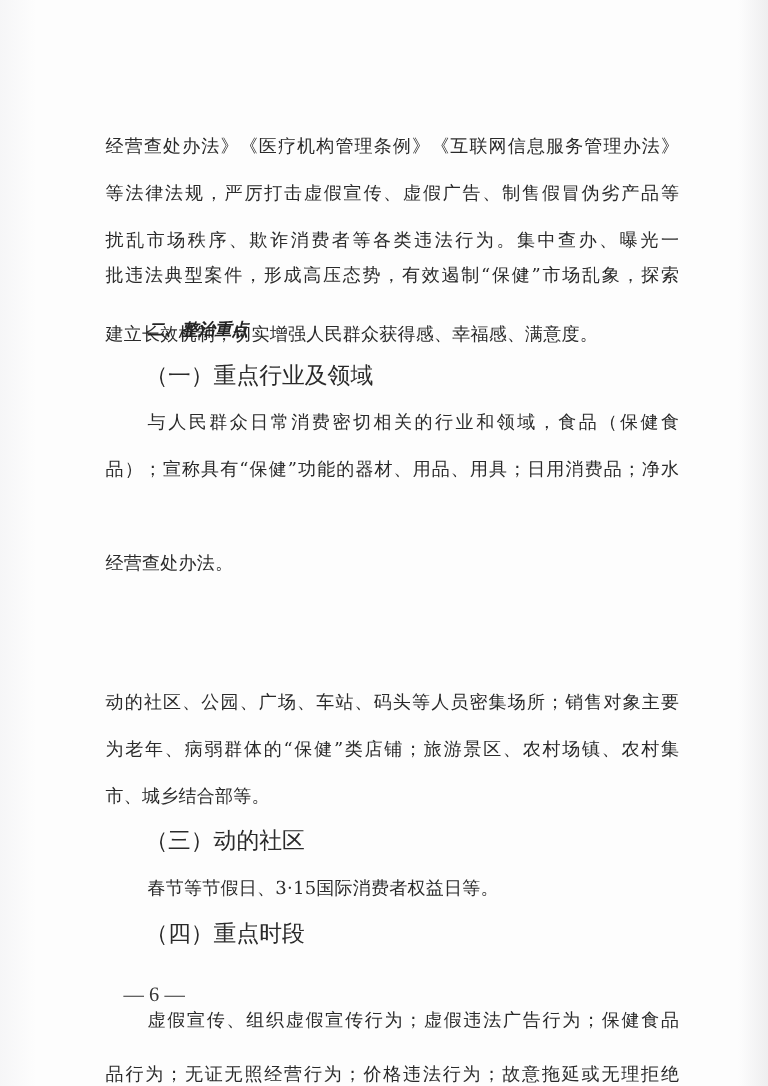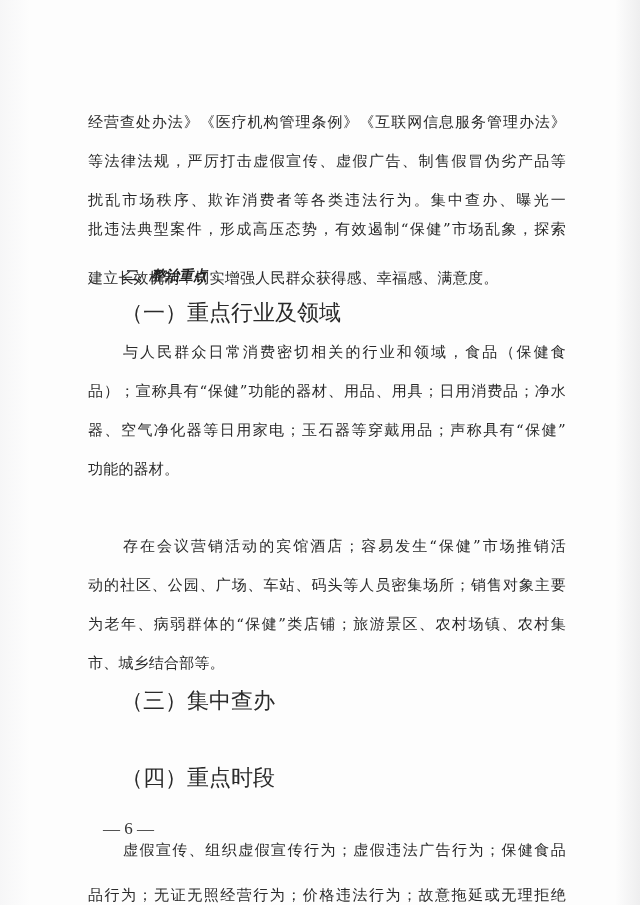--- a/index.html
+++ b/index.html
@@ -29,21 +29,21 @@
   .line.last { text-align-last: left; width: auto; }
   .heading {
     position: absolute; left: 123px;
     font-family: "DejaVu Sans", "Liberation Sans", sans-serif;
     font-weight: bold; font-size: 14px; line-height: 24px;
     color: #222;
     font-style: italic;
   }
   .subheading {
     position: absolute; left: 121px;
-    font-size: 22px; line-height: 24px; color: #2a2a2a;
+    font-size: 19px; line-height: 24px; color: #2a2a2a;
   }
   .page-number {
     position: absolute; left: 103px; top: 818px;
     font-size: 17px; line-height: 22px; color: #333;
     font-family: "Liberation Serif", serif;
   }
 </style>
 </head>
 <body>
 
@@ -53,29 +53,28 @@
   <div class="line" style="top:188px" data-bind="document.paragraph_intro.lines.2">扰乱市场秩序、欺诈消费者等各类违法行为。集中查办、曝光一</div>
   <div class="line" style="top:149px" data-bind="document.paragraph_intro.lines.1">等法律法规，严厉打击虚假宣传、虚假广告、制售假冒伪劣产品等</div>
   <div class="line" style="top:217px" data-bind="document.paragraph_intro.lines.3">批违法典型案件，形成高压态势，有效遏制“保健”市场乱象，探索</div>
   <div class="line last" style="top:266px" data-bind="document.paragraph_intro.lines.4">建立长效机制，切实增强人民群众获得感、幸福感、满意度。</div>
 
   <div class="heading" style="top:263px" data-bind="document.section_2.heading">二、整治重点</div>
 
   <div class="subheading" style="top:301px" data-bind="document.section_2.subsections.0.title">（一）重点行业及领域</div>
   <div class="line" style="top:379px" data-bind="document.section_2.subsections.0.lines.1">品）；宣称具有“保健”功能的器材、用品、用具；日用消费品；净水</div>
   <div class="line indent" style="top:340px" data-bind="document.section_2.subsections.0.lines.0">与人民群众日常消费密切相关的行业和领域，食品（保健食</div>
-  <div class="line" style="top:418px" data-bind="document.section_2.subsections.0.lines.2">器、空气净化器等日用家电；玉石器等穿戴用品；声称具有“保健”</div>
-  <div class="line last" style="top:457px" data-bind="document.section_2.subsections.0.lines.3">功能的器材。</div>
+  <div class="line last" style="top:457px" data-bind="document.section_2.subsections.0.lines.3">经营查处办法。</div>
 
-  <div class="line indent" style="top:534px" data-bind="document.section_2.subsections.1.lines.0">存在会议营销活动的宾馆酒店；容易发生“保健”市场推销活</div>
   <div class="line" style="top:612px" data-bind="document.section_2.subsections.1.lines.2">为老年、病弱群体的“保健”类店铺；旅游景区、农村场镇、农村集</div>
   <div class="line" style="top:573px" data-bind="document.section_2.subsections.1.lines.1">动的社区、公园、广场、车站、码头等人员密集场所；销售对象主要</div>
   <div class="line last" style="top:651px" data-bind="document.section_2.subsections.1.lines.3">市、城乡结合部等。</div>
 
-  <div class="subheading" style="top:689px" data-bind="document.section_2.subsections.2.title">（三）集中查办</div>
+  <div class="subheading" style="top:689px" data-bind="document.section_2.subsections.2.title">（三）动的社区</div>
+  <div class="line indent last" style="top:728px" data-bind="document.section_2.subsections.2.lines.0">春节等节假日、3·15国际消费者权益日等。</div>
 
   <div class="subheading" style="top:766px" data-bind="document.section_2.subsections.3.title">（四）重点时段</div>
   <div class="line indent" style="top:838px" data-bind="document.section_2.subsections.3.lines.0">虚假宣传、组织虚假宣传行为；虚假违法广告行为；保健食品</div>
   <div class="line" style="top:883px" data-bind="document.section_2.subsections.3.lines.2">品行为；无证无照经营行为；价格违法行为；故意拖延或无理拒绝</div>
 
   <div class="page-number" data-bind="document.footer.page_number">— 6 —</div>
 </div>
 
 <style>
   

